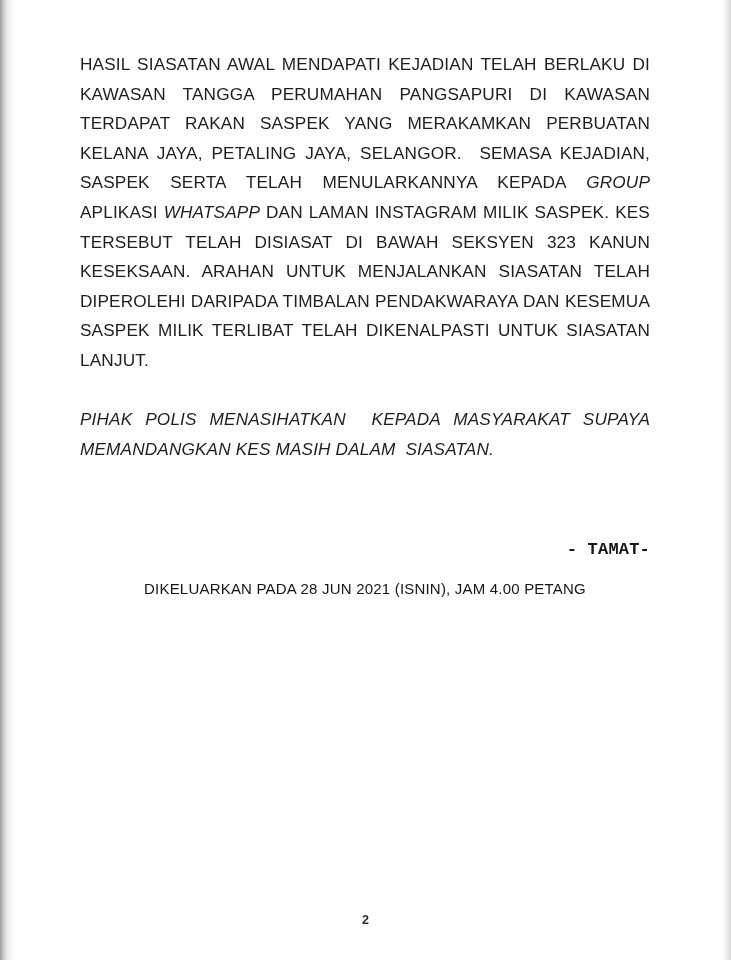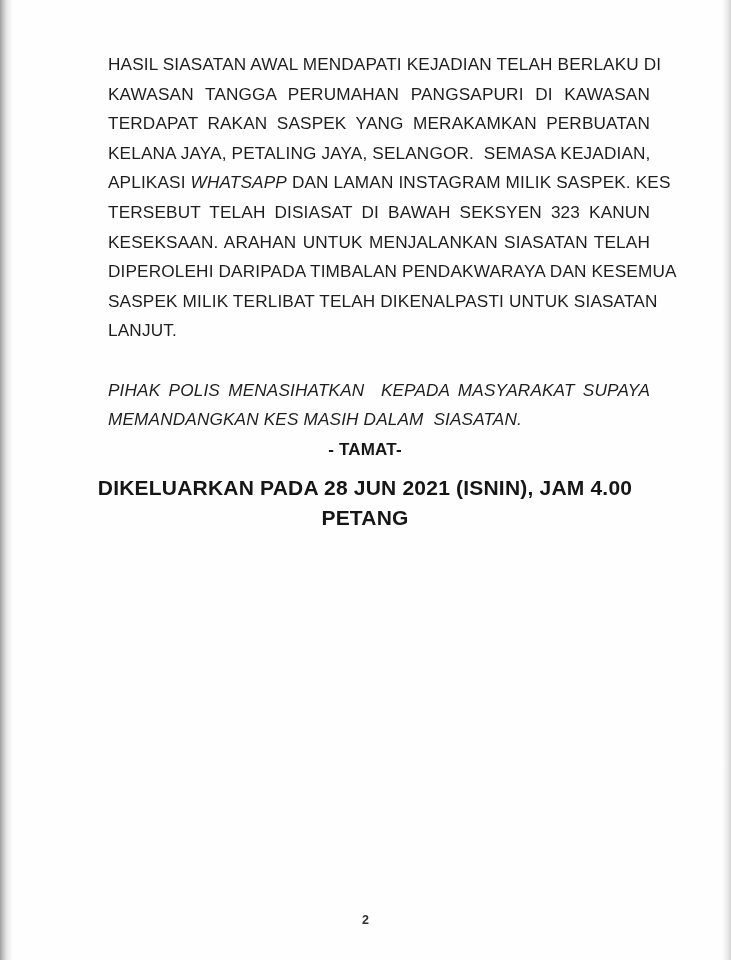--- a/index.html
+++ b/index.html
@@ -39,41 +39,42 @@
   }
   .paragraph { margin: 0; }
   .paragraph + .paragraph { margin-top: 29.6px; font-style: italic; }
   .line {
     font-size: 17.2px;
     line-height: 29.6px;
     letter-spacing: 0.15px;
     white-space: nowrap;
     text-align: justify;
     text-align-last: justify;
-    margin-left: 28px;
     -moz-text-align-last: justify;
   }
   .line.last {
     text-align: center;
     text-align-last: left;
     -moz-text-align-last: left;
   }
   .italic { font-style: italic; }
   .closing-line {
+    margin-top: 71px;
     font-size: 17px;
     font-weight: bold;
     line-height: 29.6px;
     letter-spacing: 0.2px;
-    text-align: center;
+    text-align: right;
     color: #161616;
+    font-family: Liberation Mono, monospace;
   }
   .release-line {
     margin-top: 9px;
-    font-size: 21px;
-    font-weight: bold;
+    font-size: 15px;
+    font-weight: normal;
     line-height: 29.6px;
     letter-spacing: 0.2px;
     text-align: center;
     color: #161616;
   }
   .page-number {
     position: absolute;
     top: 913px;
     left: 0;
     width: 731px;
@@ -90,20 +91,21 @@
   <div class="edge-left"></div>
   <div class="edge-right"></div>
 
   <div class="text-column">
     <div>
         <div class="paragraph">
           <div class="line"><span>HASIL SIASATAN AWAL MENDAPATI KEJADIAN TELAH BERLAKU DI</span></div>
           <div class="line"><span>KAWASAN TANGGA PERUMAHAN PANGSAPURI DI KAWASAN</span></div>
           <div class="line"><span>TERDAPAT RAKAN SASPEK YANG MERAKAMKAN PERBUATAN</span></div>
           <div class="line"><span>KELANA JAYA, PETALING JAYA, SELANGOR.&nbsp; SEMASA KEJADIAN,</span></div>
+          <div class="line"><span>SASPEK SERTA TELAH MENULARKANNYA KEPADA </span><span class="italic">GROUP</span></div>
           <div class="line"><span>APLIKASI </span><span class="italic">WHATSAPP</span><span> DAN LAMAN INSTAGRAM MILIK SASPEK. KES</span></div>
           <div class="line"><span>TERSEBUT TELAH DISIASAT DI BAWAH SEKSYEN 323 KANUN</span></div>
           <div class="line"><span>KESEKSAAN. ARAHAN UNTUK MENJALANKAN SIASATAN TELAH</span></div>
           <div class="line"><span>DIPEROLEHI DARIPADA TIMBALAN PENDAKWARAYA DAN KESEMUA</span></div>
           <div class="line"><span>SASPEK MILIK TERLIBAT TELAH DIKENALPASTI UNTUK SIASATAN</span></div>
           <div class="line last"><span>LANJUT.</span></div>
         </div>
         <div class="paragraph">
           <div class="line"><span>PIHAK POLIS MENASIHATKAN&nbsp; KEPADA MASYARAKAT SUPAYA</span></div>
           <div class="line last"><span>MEMANDANGKAN KES MASIH DALAM&nbsp; SIASATAN.</span></div>

